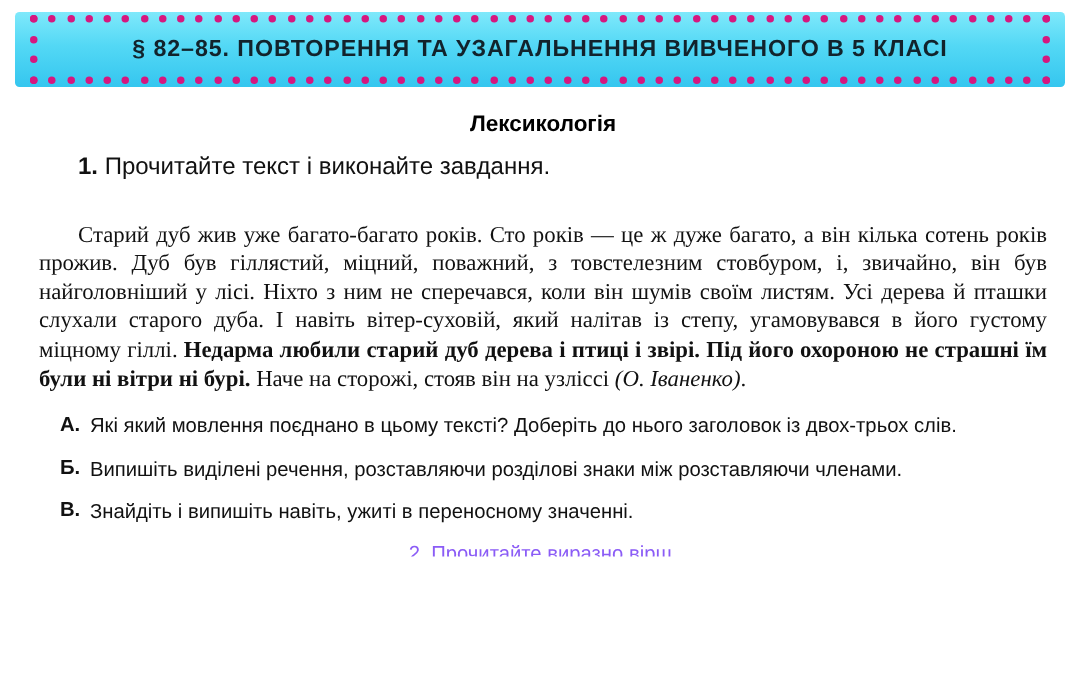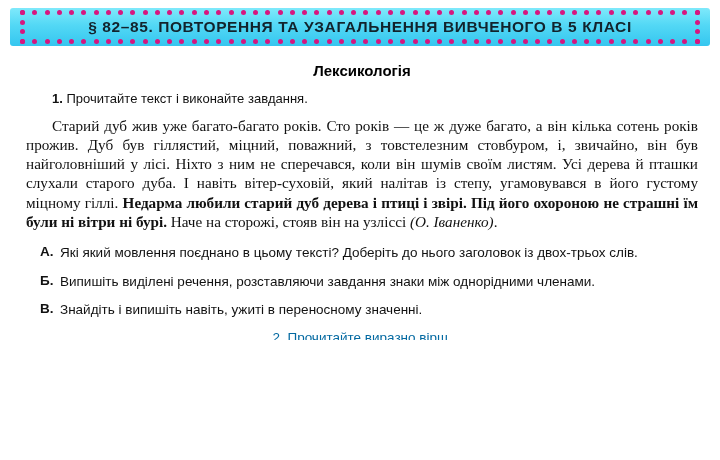--- a/index.html
+++ b/index.html
@@ -19,21 +19,21 @@
     position: relative;
     width: 720px;
     height: 460px;
     box-sizing: border-box;
   }
 
   
   .header-band {
     position: relative;
     margin: 8px 10px 0 10px;
-    height: 38px;
+    height: 50px;
     background: linear-gradient(180deg, #7fe9fb 0%, #53d8f5 45%, #35c6ef 100%);
     border-radius: 3px;
     display: flex;
     align-items: center;
     justify-content: center;
   }
   .header-title {
     font-family: "Liberation Sans", sans-serif;
     font-weight: bold;
     font-size: 15.5px;
@@ -82,23 +82,23 @@
   }
   .section-title {
     margin: 16px 0 12px 0;
     text-align: center;
     font-family: "Liberation Sans", sans-serif;
     font-weight: bold;
     font-size: 15px;
     color: #000000;
   }
   .task-line {
-    margin: 0 0 10px 0;
-    font-family: "Liberation Sans", sans-serif;
-    font-size: 13px;
+    margin: 0 0 26px 0;
+    font-family: "Liberation Sans", sans-serif;
+    font-size: 16px;
     text-indent: 26px;
   }
   .task-num {
     font-weight: bold;
   }
   .reading {
     margin: 0;
     font-size: 15.2px;
     line-height: 1.26;
     text-align: justify;
@@ -135,21 +135,21 @@
     font-family: "Liberation Sans", sans-serif;
     font-size: 13.5px;
     line-height: 1.32;
     text-align: justify;
   }
   .tail {
     margin-top: 2px;
     text-align: center;
     font-family: "Liberation Sans", sans-serif;
     font-size: 13.5px;
-    color: #0369a1;
+    color: #8b5cf6;
     overflow: hidden;
     height: 10px;
   }
 </style>
 </head>
 <body>
 
 <div class="page">
 
   <div class="header-band">
@@ -299,21 +299,21 @@
 
     <div class="items">
 
       <div class="item">
         <div class="item-letter">А.</div>
         <div class="item-text">Які який мовлення поєднано в цьому тексті? Доберіть до нього заголовок із двох-трьох слів.</div>
       </div>
 
       <div class="item">
         <div class="item-letter">Б.</div>
-        <div class="item-text">Випишіть виділені речення, розставляючи завдання знаки між однорідними членами.</div>
+        <div class="item-text">Випишіть виділені речення, розставляючи розділові знаки між розставляючи членами.</div>
       </div>
 
       <div class="item">
         <div class="item-letter">В.</div>
         <div class="item-text">Знайдіть і випишіть навіть, ужиті в переносному значенні.</div>
       </div>
 
     </div>
 
     <div class="tail">2. Прочитайте виразно вірш.</div>

